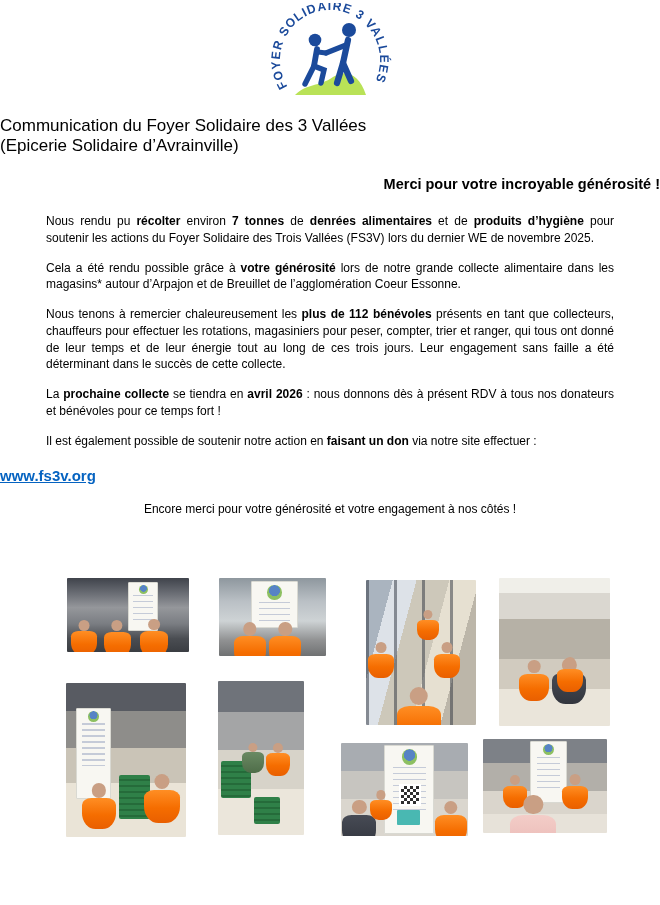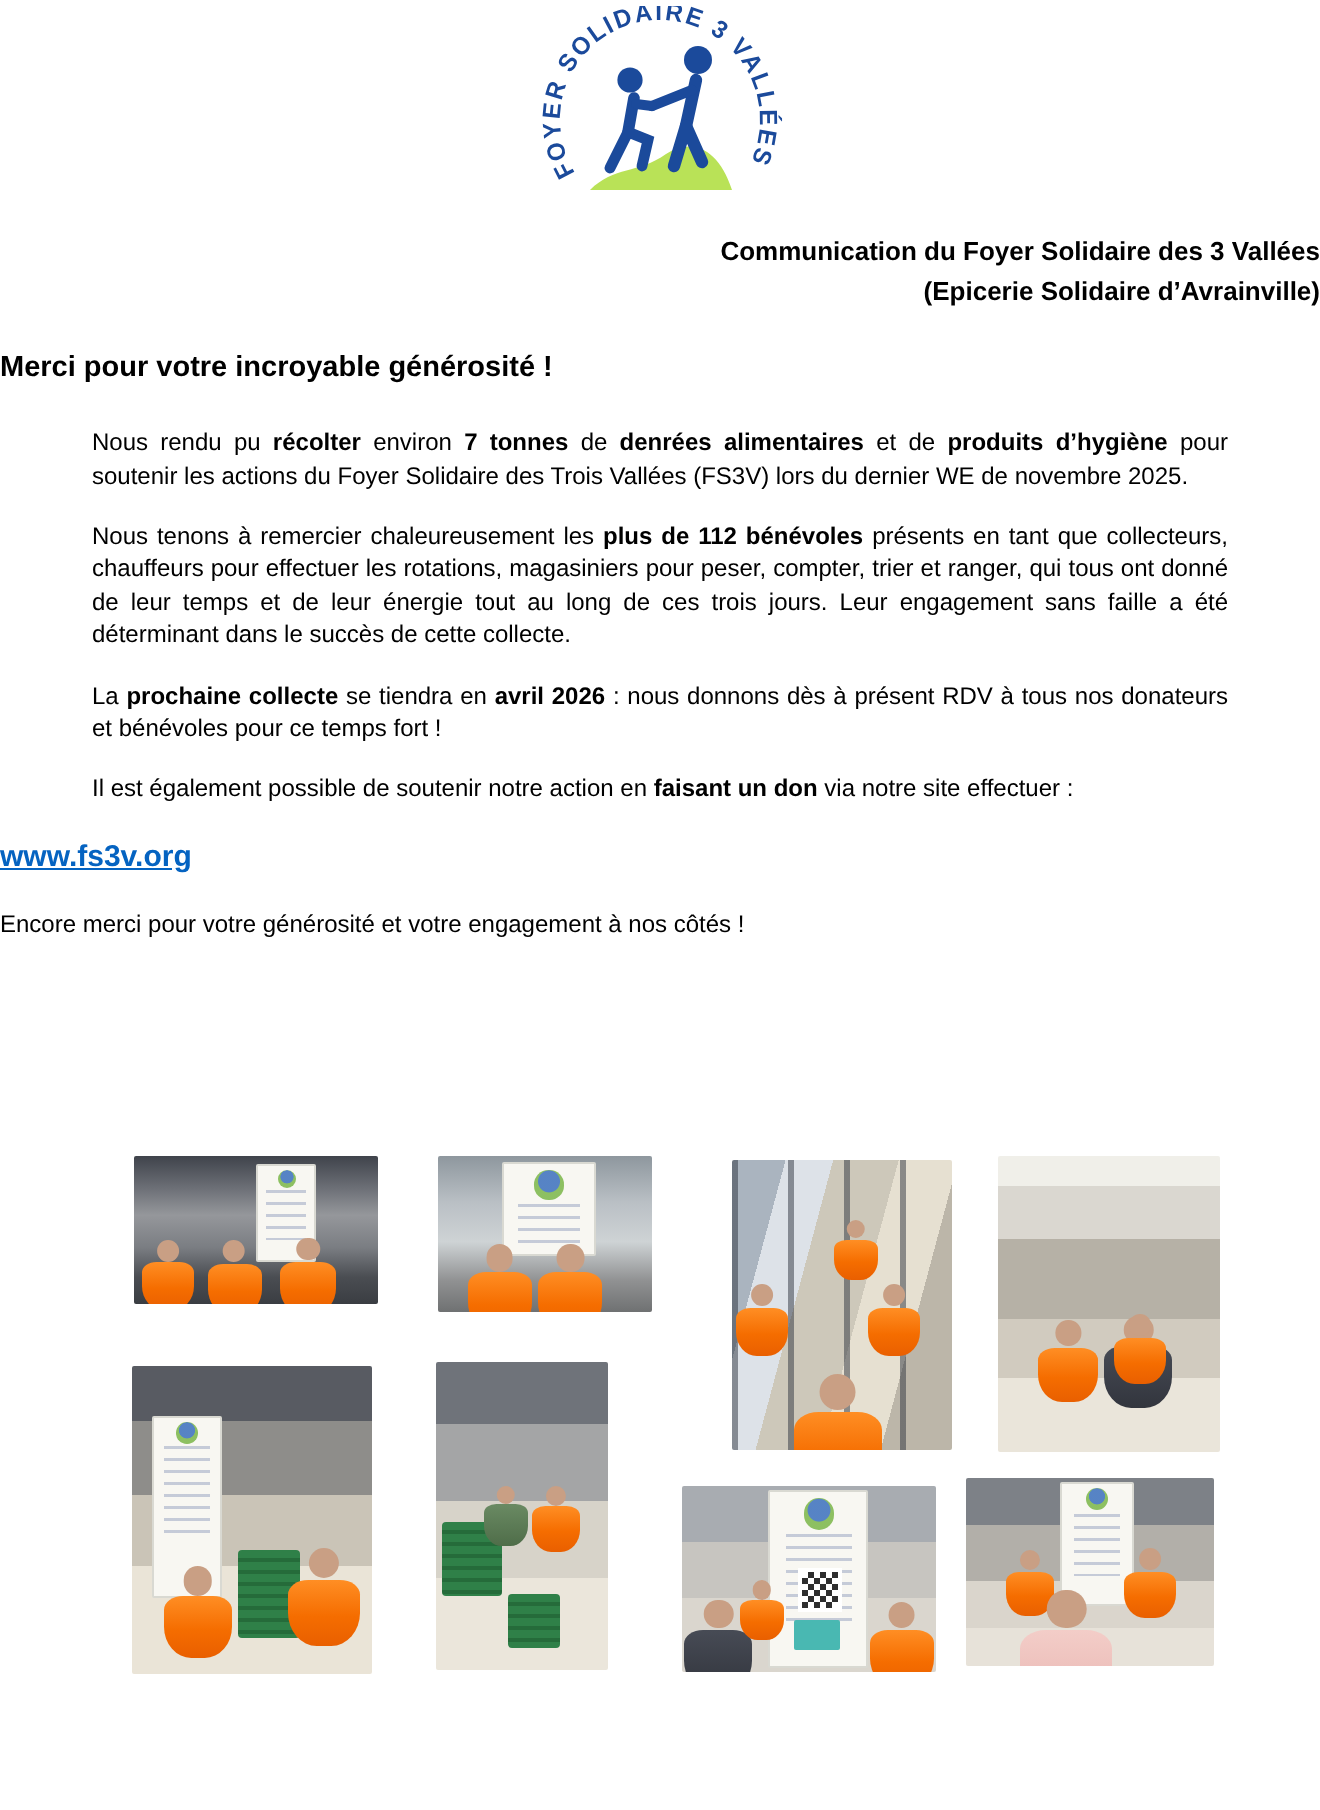--- a/index.html
+++ b/index.html
@@ -4,29 +4,29 @@
 <style>
   html,body{margin:0;padding:0;background:#fff;}
   .page{
     position:relative;width:660px;height:905px;margin:0 auto;background:#ffffff;
     font-family:"Liberation Sans","DejaVu Sans",sans-serif;color:#000;overflow:hidden;
   }
   
   .logo{display:block;margin:3px auto 0;width:176px;height:100px;}
   .arc-text{font-family:"Liberation Sans",sans-serif;font-weight:bold;font-size:12.5px;fill:#1b4a9b;letter-spacing:1.2px;}
   
-  h1{margin:13px 0 0;text-align:right;font-size:13px;line-height:20px;font-weight:bold;}
-  h2{margin:20px 0 12px;text-align:left;font-size:14.5px;font-weight:bold;}
+  h1{margin:13px 0 0;text-align:left;font-size:17px;line-height:20px;font-weight:normal;}
+  h2{margin:20px 0 12px;text-align:right;font-size:14.5px;font-weight:bold;}
   
   .content{margin-top:21px;padding:0 46px;}
   p.body{margin:0 0 13.5px;font-size:12px;line-height:16.6px;text-align:justify;}
   p.body .b{font-weight:bold;}
   .linkline{margin-top:17px;}
   .linkline a{font-size:15px;font-weight:bold;color:#0563c1;text-decoration:underline;}
-  .closing{margin-top:17px;text-align:left;font-size:12px;}
+  .closing{margin-top:17px;text-align:center;font-size:12px;}
   
   .gallery{position:absolute;left:0;top:0;width:660px;height:905px;pointer-events:none;}
   .photo{position:absolute;margin:0;overflow:hidden;border-radius:1px;}
   .photo i{display:block;}
   .p1{left:67px;top:578px;width:122px;height:74px;
       background:linear-gradient(180deg,#3f434b 0%,#6d7077 22%,#95979b 40%,#7a7d82 62%,#4a4d52 82%,#3a3d42 100%);}
   .p2{left:219px;top:578px;width:107px;height:78px;
       background:linear-gradient(180deg,#8e979e 0%,#bac0c5 30%,#ced3d5 55%,#909192 80%,#6f7172 100%);}
   .p3{left:366px;top:580px;width:110px;height:145px;
       background:
@@ -93,20 +93,21 @@
   </svg>
 
   <h1>
     <div>Communication du Foyer Solidaire des 3 Vallées</div>
     <div>(Epicerie Solidaire d’Avrainville)</div>
   </h1>
   <h2>Merci pour votre incroyable générosité !</h2>
 
   <div class="content">
     <p class="body"><span>Nous rendu pu </span><span class="b">récolter</span><span> environ </span><span class="b">7 tonnes</span><span> de </span><span class="b">denrées alimentaires</span><span> et de </span><span class="b">produits d’hygiène</span><span> pour soutenir les actions du Foyer Solidaire des Trois Vallées (FS3V) lors du dernier WE de novembre 2025.</span></p>
+    <p class="body"><span>Cela a été rendu possible grâce à </span><span class="b">votre générosité</span><span> lors de notre grande collecte alimentaire dans les magasins* autour d’Arpajon et de Breuillet de l’agglomération Coeur Essonne.</span></p>
     <p class="body"><span>Nous tenons à remercier chaleureusement les </span><span class="b">plus de 112 bénévoles</span><span> présents en tant que collecteurs, chauffeurs pour effectuer les rotations, magasiniers pour peser, compter, trier et ranger, qui tous ont donné de leur temps et de leur énergie tout au long de ces trois jours. Leur engagement sans faille a été déterminant dans le succès de cette collecte.</span></p>
     <p class="body"><span>La </span><span class="b">prochaine collecte</span><span> se tiendra en </span><span class="b">avril 2026</span><span> : nous donnons dès à présent RDV à tous nos donateurs et bénévoles pour ce temps fort !</span></p>
     <p class="body"><span>Il est également possible de soutenir notre action en </span><span class="b">faisant un don</span><span> via notre site effectuer :</span></p>
   </div>
 
   <div class="linkline">
     <a href="#">www.fs3v.org</a>
   </div>
 
   <div class="closing">Encore merci pour votre générosité et votre engagement à nos côtés !</div>

